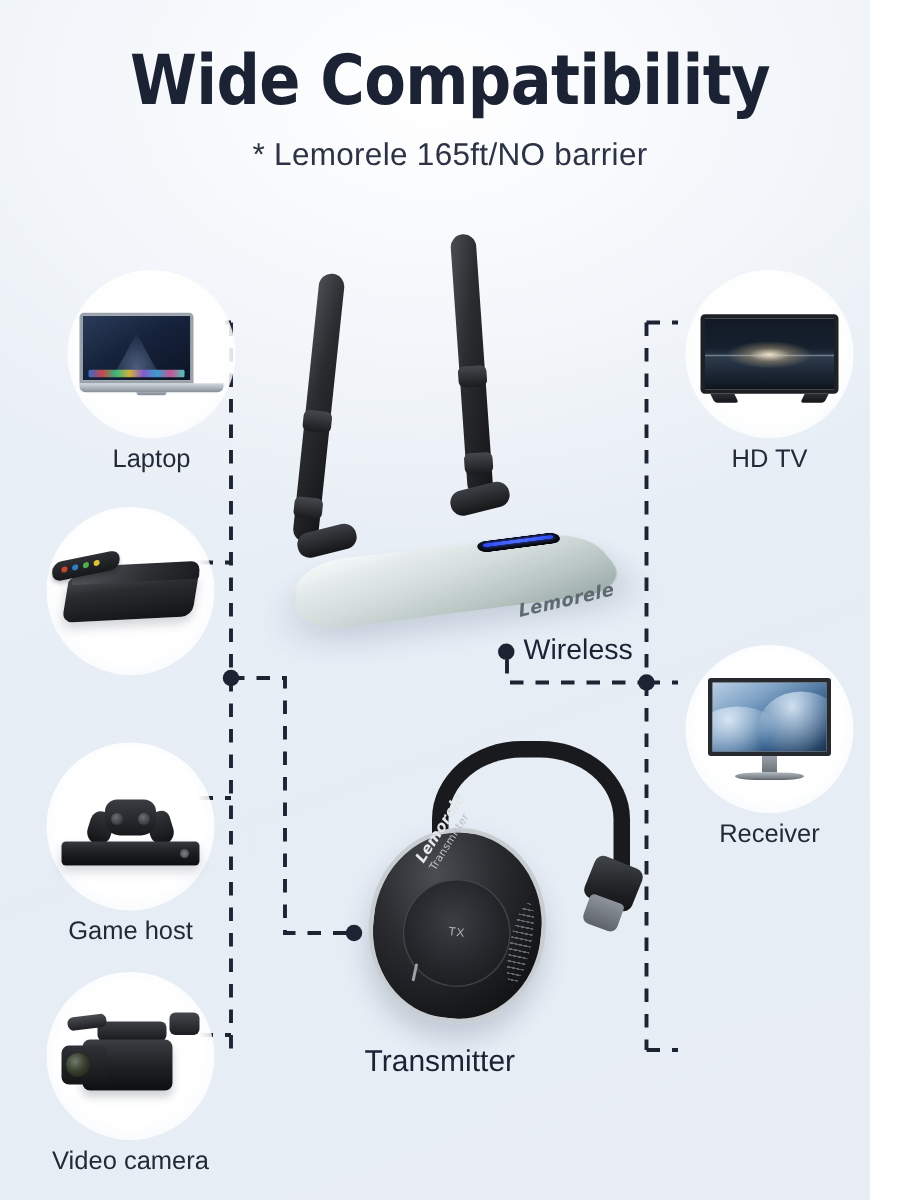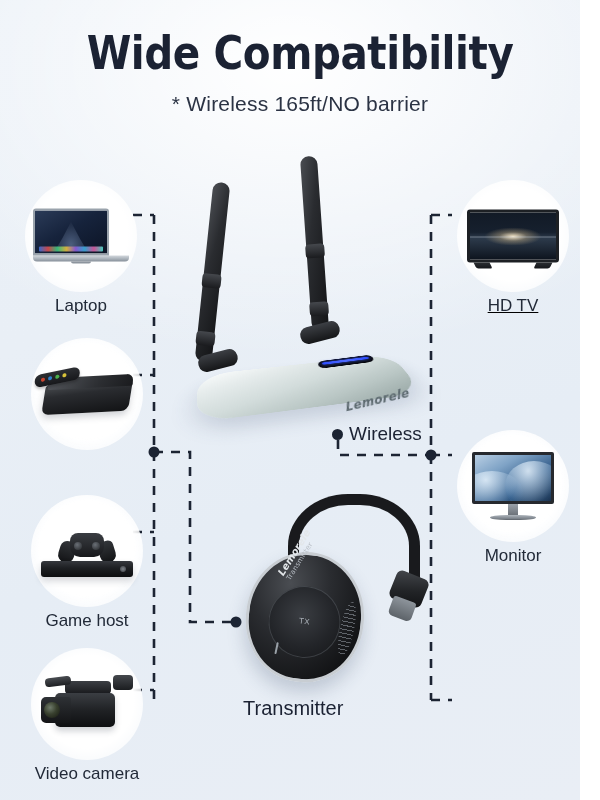--- a/index.html
+++ b/index.html
@@ -499,21 +499,21 @@
     width: 11px; height: 11px; border-radius:50%; background:#1c2433; display:inline-block;
   }
   #transmitter-label { left: 243px; top: 697px; font-size: 20px; }
 </style>
 </head>
 <body>
 
 <div id="poster">
 
   <div class="title">Wide Compatibility</div>
-  <div class="subtitle">* Wireless 165ft/NO barrier</div>
+  <div class="subtitle">* Lemorele 165ft/NO barrier</div>
 
   <svg id="links" viewBox="0 0 600 800" xmlns="http://www.w3.org/2000/svg">
     <g stroke="#1c2433" stroke-width="2.6" fill="none" stroke-dasharray="9 8" stroke-linecap="butt">
 
       <path d="M154,215 L154,452"></path>
       <path d="M133,215 L154,215"></path>
       <path d="M133,375 L154,375"></path>
       <path d="M133,532 L154,532"></path>
       <path d="M133,690 L154,690"></path>
 
@@ -571,21 +571,21 @@
         <span>Lemorele</span>
         <small>Transmitter</small>
       </div>
       <div class="tx-ring">
         <span class="tx-mark">TX</span>
       </div>
       <div class="tx-dash"></div>
     </div>
   </div>
 
-  <div class="node" style="left:16px; top:180px;">
+  <div class="node" style="left:36px; top:180px;">
     <div class="halo">
       <div class="art">
         <div class="lap-screen">
           <div class="lap-mount"></div>
           <div class="lap-dock"></div>
         </div>
         <div class="lap-base"></div>
         <div class="lap-notch"></div>
       </div>
     </div>
@@ -633,21 +633,21 @@
             <div class="gh-stick" style="left:4px;"></div>
             <div class="gh-stick" style="right:4px;"></div>
           </div>
         </div>
         <div class="gh-console" style="position:absolute;bottom:0;left:2px;"></div>
       </div>
     </div>
     <div class="node-label">Game host</div>
   </div>
 
-  <div class="node" style="left:448px; top:180px;text-decoration:underline;">
+  <div class="node" style="left:448px; top:180px;">
     <div class="halo">
       <div class="art">
         <div class="tv-screen">
           <div class="tv-sun"></div>
           <div class="tv-horizon"></div>
         </div>
         <div class="tv-stand-l"></div>
         <div class="tv-stand-r"></div>
       </div>
     </div>
@@ -658,17 +658,17 @@
     <div class="halo">
       <div class="art">
         <div class="mon-screen">
           <div class="mon-wave" style="left:-14px; top:16px; width:62px; height:44px;"></div>
           <div class="mon-wave" style="left:30px; top:6px; width:58px; height:50px;"></div>
         </div>
         <div class="mon-neck"></div>
         <div class="mon-foot"></div>
       </div>
     </div>
-    <div class="node-label">Monitor</div>
+    <div class="node-label">Receiver</div>
   </div>
 
 
 </div>
 
 </body></html>

